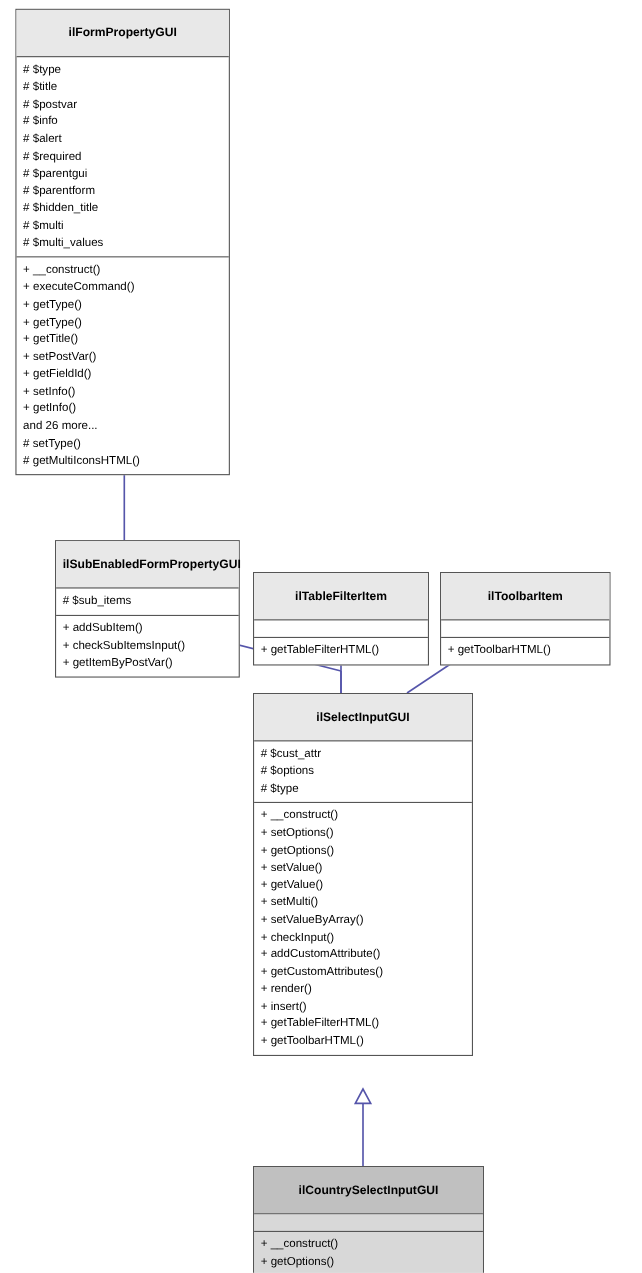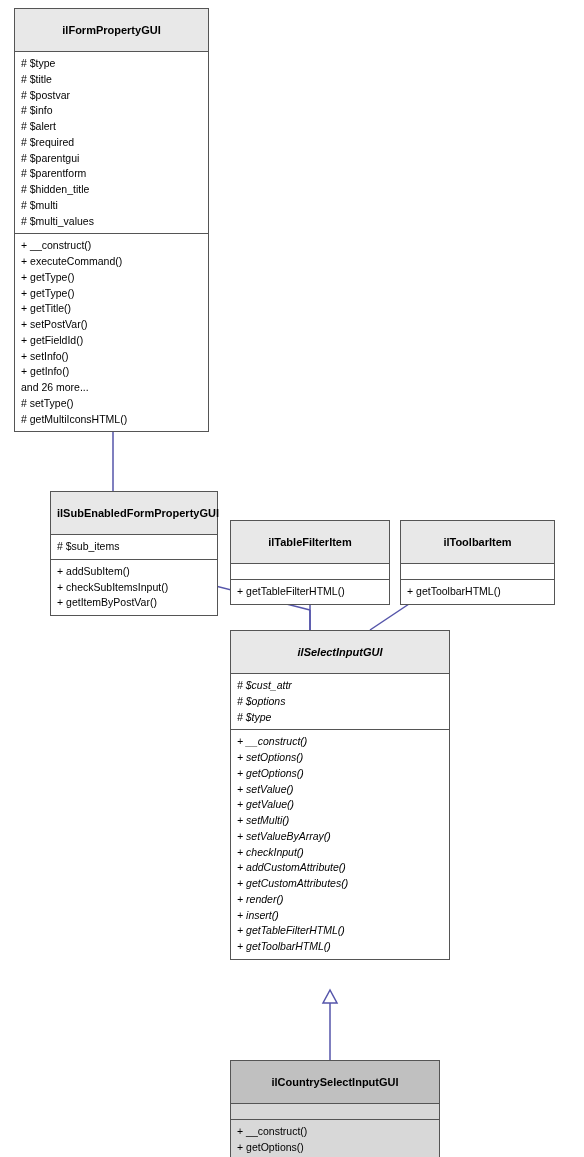--- a/index.html
+++ b/index.html
@@ -132,21 +132,21 @@
 
   <div class="uml-box" style="left:400px; top:520px; width:155px;">
     <div class="box-title">ilToolbarItem</div>
     <div class="box-section" style="min-height:16px;">
     </div>
     <div class="box-section">
       <div>+ getToolbarHTML()</div>
     </div>
   </div>
 
-  <div class="uml-box" style="left:230px; top:630px; width:220px;font-style:italic;">
+  <div class="uml-box" style="left:230px; top:630px; width:200px;">
     <div class="box-title">ilSelectInputGUI</div>
     <div class="box-section">
       <div># $cust_attr</div>
       <div># $options</div>
       <div># $type</div>
     </div>
     <div class="box-section">
       <div>+ __construct()</div>
       <div>+ setOptions()</div>
       <div>+ getOptions()</div>

